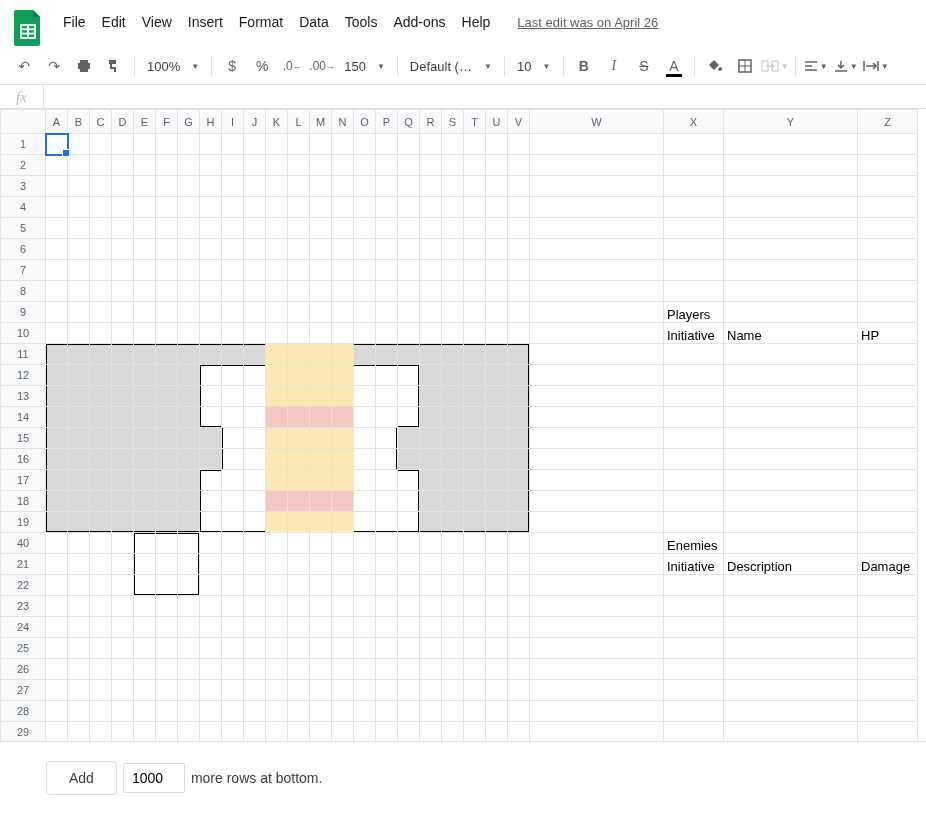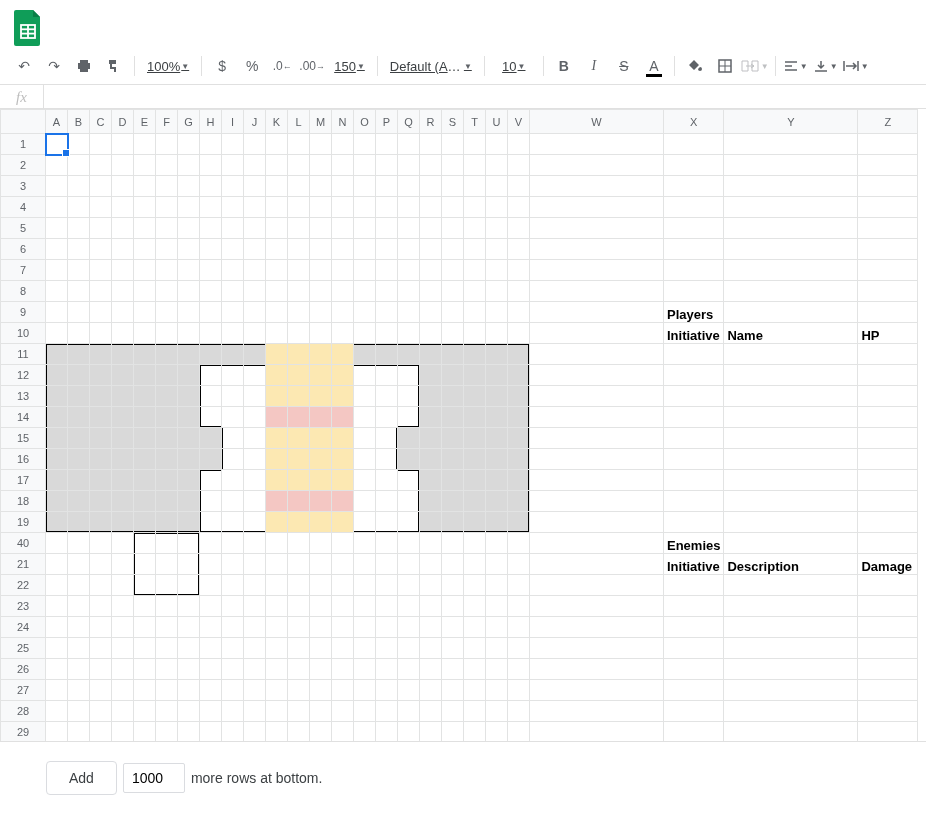--- a/index.html
+++ b/index.html
@@ -15,21 +15,21 @@
   .title-icons { display: flex; gap: 10px; color: #5f6368; }
   .title-icons span { cursor: pointer; font-size: 16px; }
   .menu-row { display: flex; align-items: center; gap: 2px; padding: 2px 0; font-size: 14px; color: #202124; }
   .menu-item { padding: 4px 7px; cursor: pointer; border-radius: 3px; }
   .last-edit { color: #5f6368; text-decoration: underline; font-size: 13px; margin-left: 18px; cursor: pointer; }
   
   
   .toolbar { display: flex; align-items: center; padding: 4px 10px; border-bottom: 1px solid #e0e0e0; gap: 2px; flex-wrap: nowrap; }
   .tool-btn { width: 28px; height: 28px; display: flex; align-items: center; justify-content: center; cursor: pointer; color: #5f6368; border-radius: 2px; font-size: 14px; }
   .tool-sep { width: 1px; height: 20px; background: #e0e0e0; margin: 0 4px; }
-  .tool-dd { display: flex; align-items: center; gap: 1px; padding: 0 6px; cursor: pointer; font-size: 13px; color: #3c4043; height: 28px; text-decoration: underline; }
+  .tool-dd { display: flex; align-items: center; gap: 11px; padding: 0 6px; cursor: pointer; font-size: 13px; color: #3c4043; height: 28px; }
   .tool-dd .arrow { font-size: 8px; color: #5f6368; }
   .font-dd { width: 94px; justify-content: space-between; overflow: hidden; }
   .font-dd span:first-child { white-space: nowrap; overflow: hidden; text-overflow: ellipsis; }
   .size-dd { width: 46px; justify-content: center; }
   .bold { font-weight: bold; }
   .italic { font-style: italic; font-family: serif; }
   .strike { text-decoration: line-through; }
   .text-color { position: relative; }
   .text-color::after { content:""; position:absolute; bottom:3px; left:6px; right:6px; height:3px; background:#000; }
   .disabled { opacity: 0.4; cursor: default; }
@@ -56,21 +56,21 @@
   
   .selected { outline: 2px solid #1a73e8; outline-offset: -1px; position: relative; }
   .selected::after { content:""; position:absolute; right:-3px; bottom:-3px; width:6px; height:6px; background:#1a73e8; border:1px solid #fff; }
   
   
   .bg-gray { background: #d9d9d9 !important; }
   .bg-white2 { background: #ffffff !important; }
   .bg-yellow { background: #fce8b2 !important; }
   .bg-pink { background: #f4c7c3 !important; }
   
-  .bold-txt { font-weight: bold; }
+  .bold-txt { font-weight: normal; }
   
   
   .b-top { box-shadow: inset 0 1px 0 0 #000; }
   .b-bot { box-shadow: inset 0 -1px 0 0 #000; }
   .b-left { box-shadow: inset 1px 0 0 0 #000; }
   .b-right { box-shadow: inset -1px 0 0 0 #000; }
   .b-top.b-left { box-shadow: inset 0 1px 0 0 #000, inset 1px 0 0 0 #000; }
   .b-top.b-right { box-shadow: inset 0 1px 0 0 #000, inset -1px 0 0 0 #000; }
   .b-bot.b-left { box-shadow: inset 0 -1px 0 0 #000, inset 1px 0 0 0 #000; }
   .b-bot.b-right { box-shadow: inset 0 -1px 0 0 #000, inset -1px 0 0 0 #000; }
@@ -91,20 +91,32 @@
     <svg class="logo-svg" viewBox="0 0 28 36">
       <path d="M2 0 h17 l7 7 v27 a2 2 0 0 1 -2 2 h-22 a2 2 0 0 1 -2 -2 v-32 a2 2 0 0 1 2 -2 z" fill="#0f9d58"></path>
       <path d="M19 0 l7 7 h-7 z" fill="#087f46"></path>
       <rect x="7" y="15" width="14" height="13" fill="none" stroke="#fff" stroke-width="1.8"></rect>
       <line x1="14" y1="15" x2="14" y2="28" stroke="#fff" stroke-width="1.8"></line>
       <line x1="7" y1="19.3" x2="21" y2="19.3" stroke="#fff" stroke-width="1.8"></line>
       <line x1="7" y1="23.6" x2="21" y2="23.6" stroke="#fff" stroke-width="1.8"></line>
     </svg>
   </div>
   <div class="title-area">
+    <div class="menu-row">
+      <span class="menu-item">File</span>
+      <span class="menu-item">Edit</span>
+      <span class="menu-item">View</span>
+      <span class="menu-item">Insert</span>
+      <span class="menu-item">Format</span>
+      <span class="menu-item">Data</span>
+      <span class="menu-item">Tools</span>
+      <span class="menu-item">Add-ons</span>
+      <span class="menu-item">Help</span>
+      <span class="last-edit">Last edit was on April 26</span>
+    </div>
   </div>
 </div>
 
 <div class="toolbar">
   <span class="tool-btn">↶</span>
   <span class="tool-btn">↷</span>
   <span class="tool-btn">
       <svg width="16" height="16" viewBox="0 0 16 16">
         <path d="M4 2h8v3H4zM2 5h12v6h-2v3H4v-3H2z" fill="#5f6368"></path>
       </svg>

